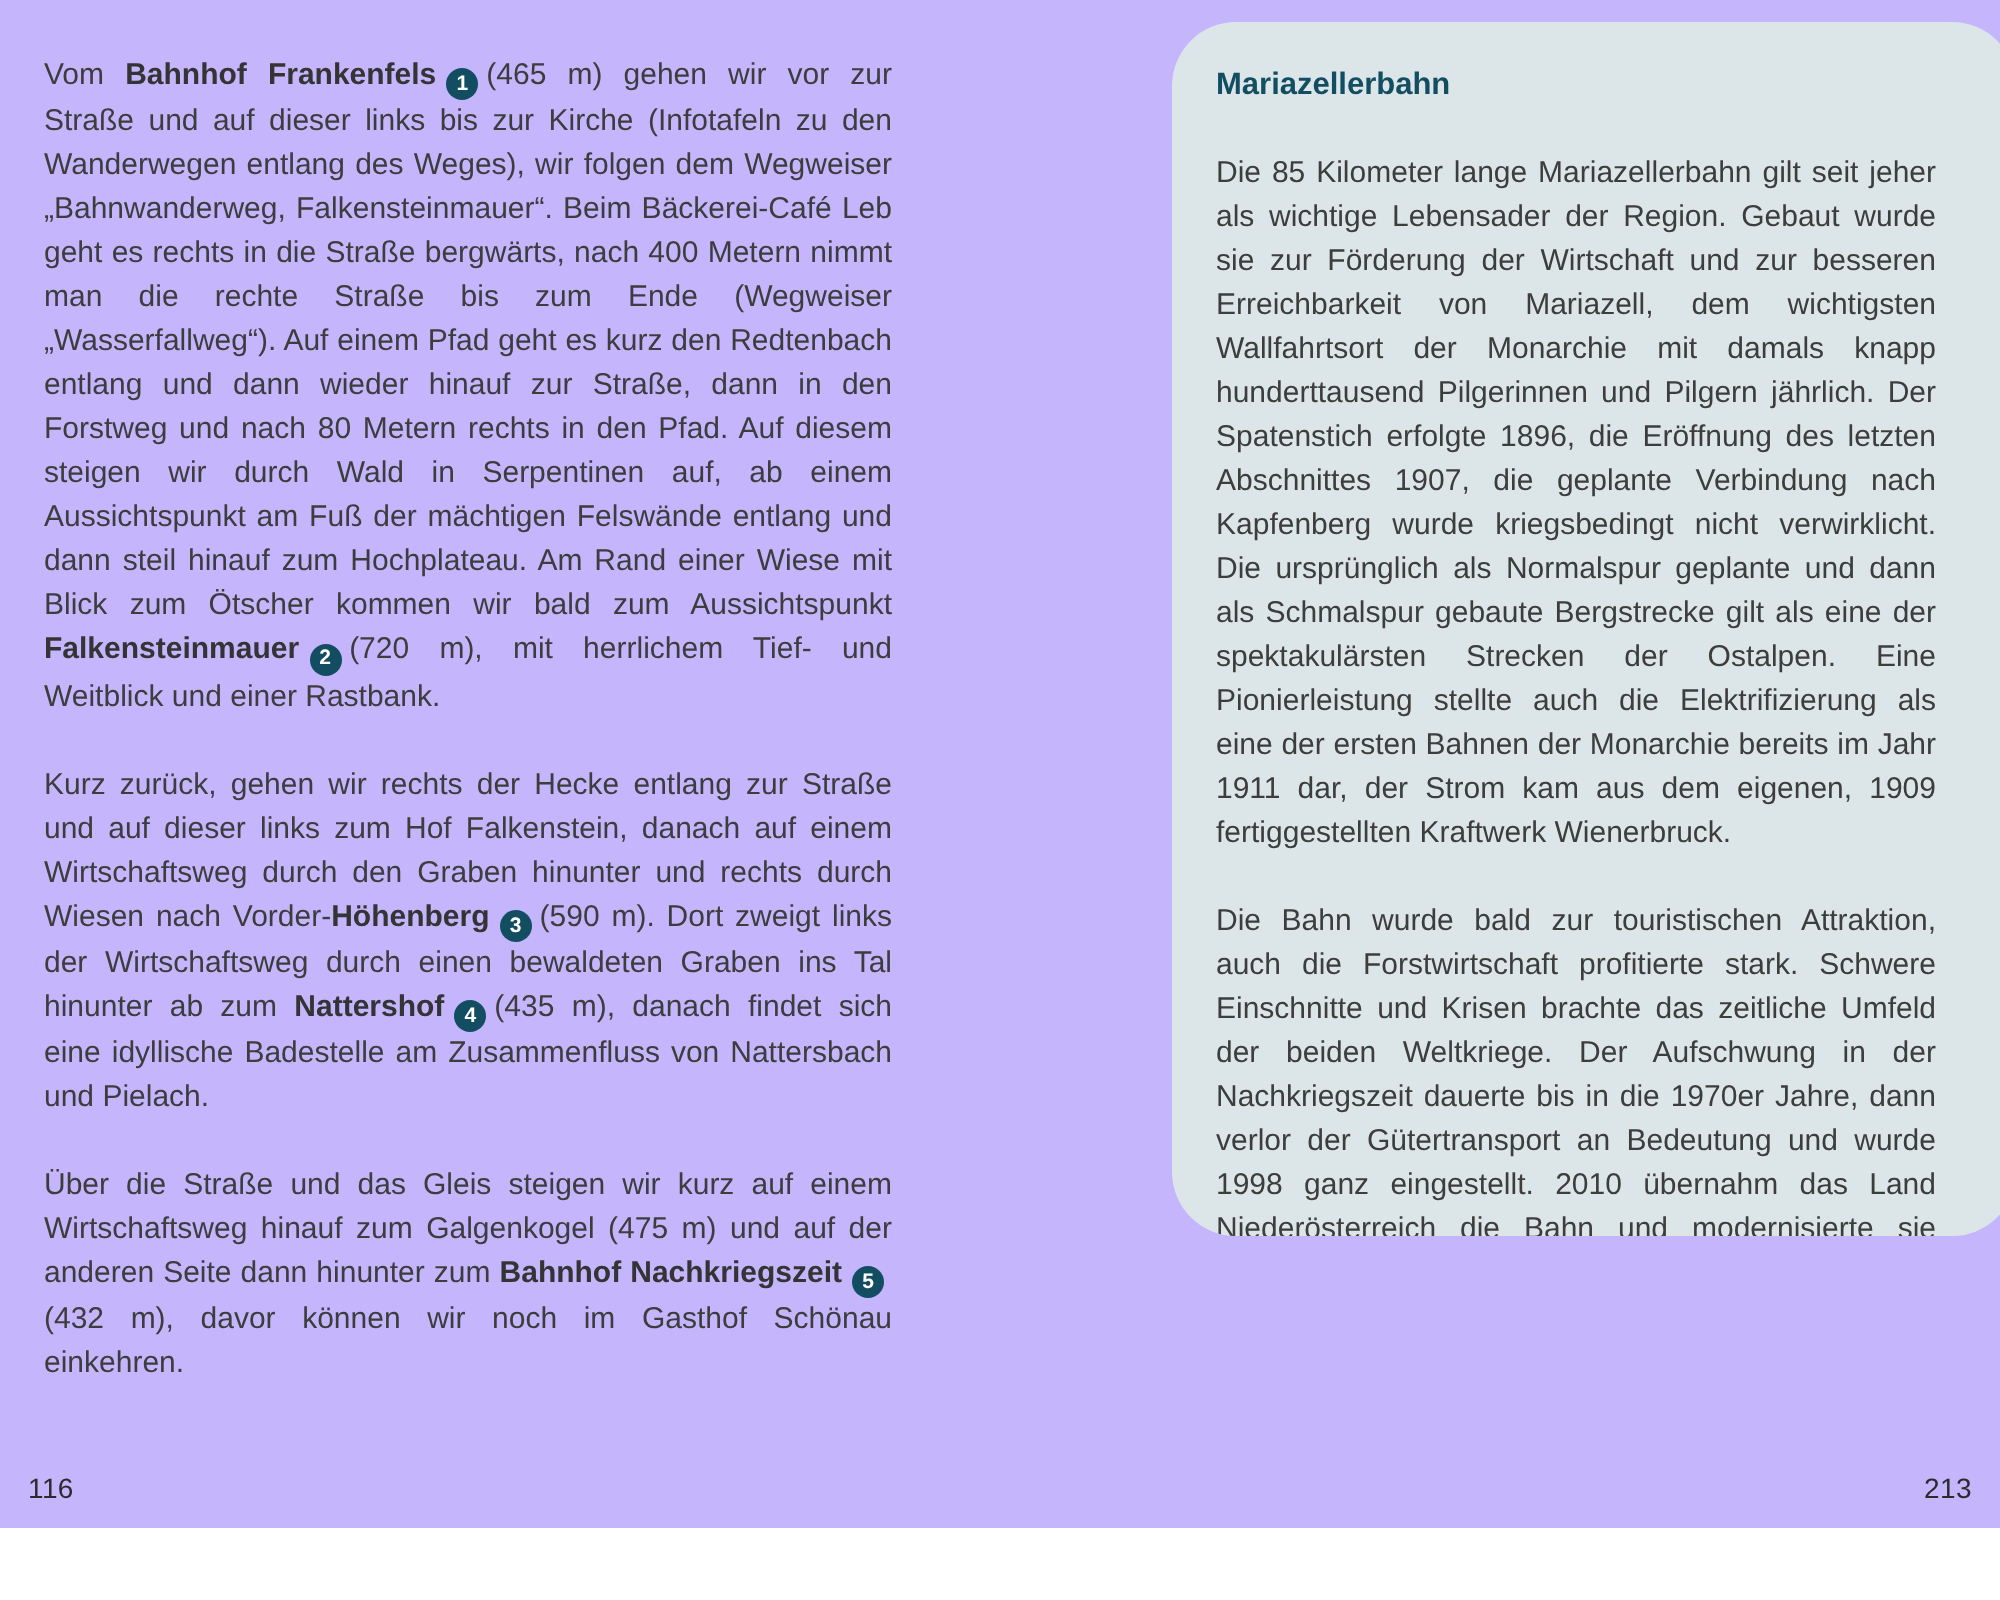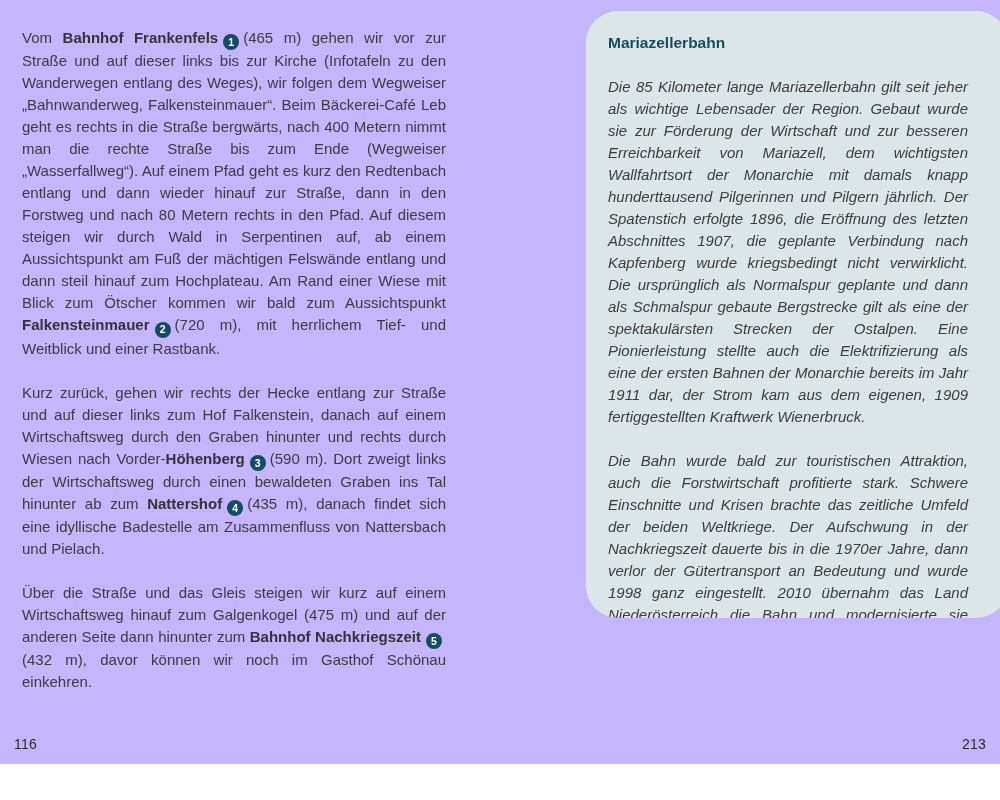--- a/index.html
+++ b/index.html
@@ -43,21 +43,21 @@
     text-align:justify;
     hyphens:auto;-webkit-hyphens:auto;
     overflow:hidden;
   }
   .infobox-title{
     margin:0 0 22px 0;
     font-size:15.5px;font-weight:bold;
     color:var(--accent);
     text-align:left;
   }
-  .infobox p{margin:0 18px 22px 0;font-style:italic;}
+  .infobox p{margin:0 18px 22px 0;}
   
   .pagenum{
     position:absolute;bottom:12px;
     font-size:14px;color:#2b2b2b;letter-spacing:0.2px;
   }
   .pagenum-left{left:14px;text-align:center;}
   .pagenum-right{right:14px;}
 </style>
 </head>
 <body>

